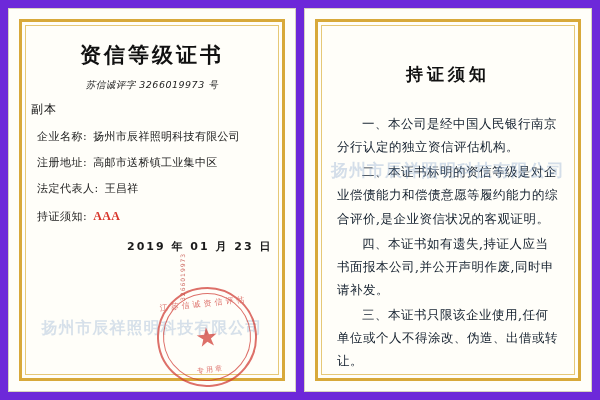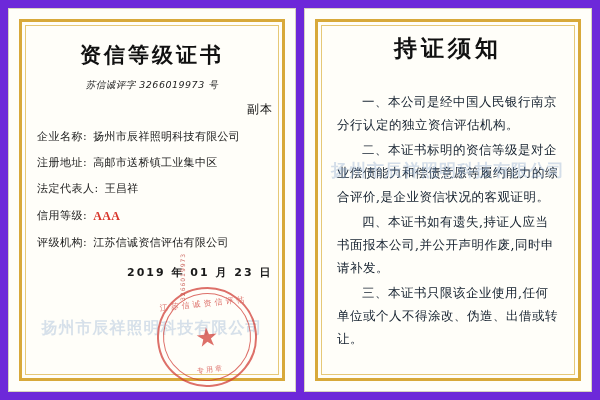--- a/index.html
+++ b/index.html
@@ -70,33 +70,33 @@
   }
   .subcode {
     text-align: center;
     font-size: 9.5px;
     color: #222;
     margin-top: 10px;
     letter-spacing: 0.5px;
     font-style: italic;
   }
   .copy-label {
-    text-align: right;
+    text-align: left;
     font-size: 12px;
     color: #111;
     margin-top: 9px;
     letter-spacing: 1px;
   }
   .fields {
     margin-top: 12px;
     padding-left: 6px;
   }
   .field {
     display: flex;
-    align-items: center;
+    align-items: flex-end;
     font-size: 11px;
     color: #1a1a1a;
     margin-bottom: 13px;
     line-height: 1.2;
   }
   .field .label {
     white-space: nowrap;
     letter-spacing: 0.5px;
   }
   .field .value {
@@ -194,24 +194,24 @@
     letter-spacing: 1px;
     pointer-events: none;
     white-space: nowrap;
   }
 
   
   .title2 {
     text-align: center;
     font-family: "DejaVu Serif", "Liberation Serif", serif;
     font-weight: bold;
-    font-size: 23px;
+    font-size: 17px;
     letter-spacing: 4px;
     color: #111;
-    margin-top: 6px;
+    margin-top: 36px;
   }
   .notice-body {
     margin-top: 26px;
     padding: 0 10px;
   }
   .notice-p {
     font-size: 12.5px;
     line-height: 1.85;
     color: #14202e;
     text-indent: 2em;
@@ -251,26 +251,22 @@
         </div>
         <div class="field">
           <span class="label">注册地址:</span>
           <span class="value">高邮市送桥镇工业集中区</span>
         </div>
         <div class="field">
           <span class="label">法定代表人:</span>
           <span class="value">王昌祥</span>
         </div>
         <div class="field">
-          <span class="label">信用等级:</span>
+          <span class="label">持证须知:</span>
           <span class="value rating-value">AAA</span>
-        </div>
-        <div class="field signature-row">
-          <span class="label">评级机构:</span>
-          <span class="value">江苏信诚资信评估有限公司</span>
         </div>
       </div>
 
       <div class="date-line">2019 年 01 月 23 日</div>
     </div>
 
     <div class="watermark">扬州市辰祥照明科技有限公司</div>
 
     <div class="stamp">
       <div class="ring2"></div>

